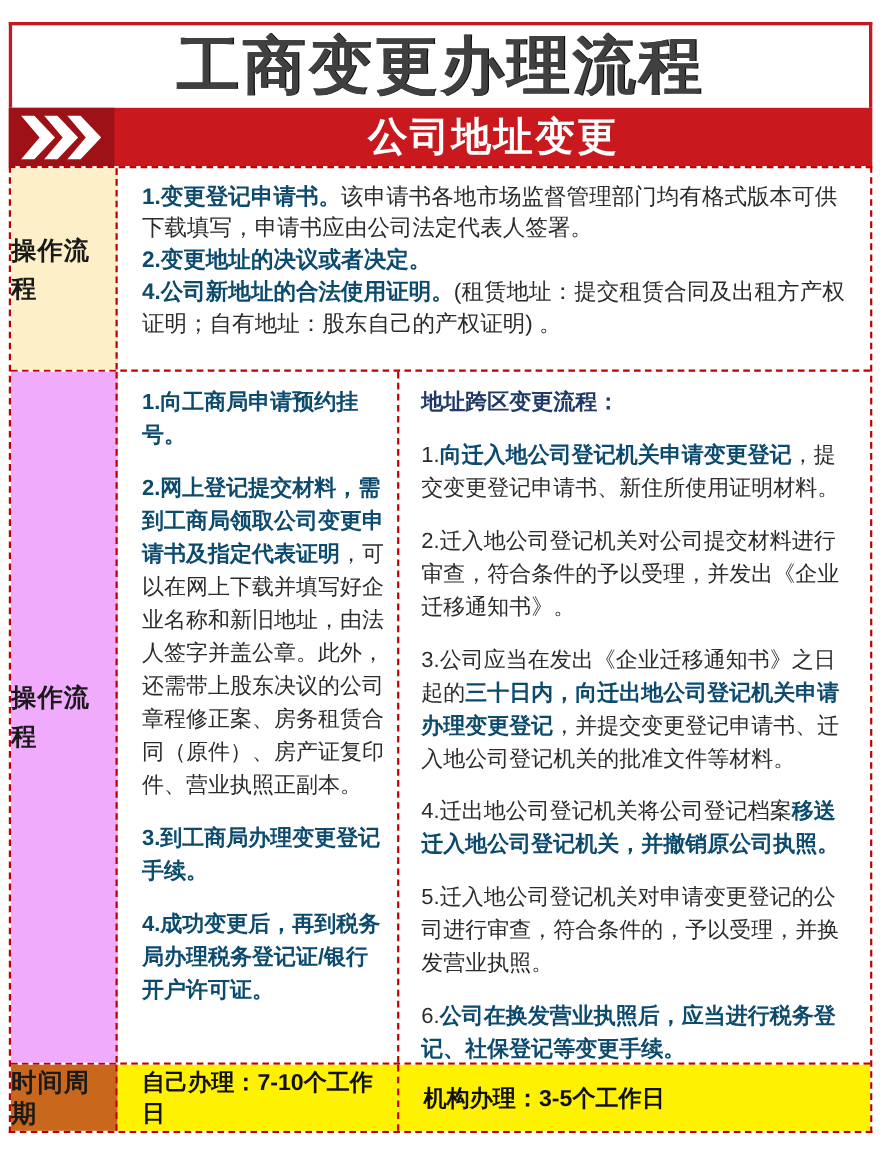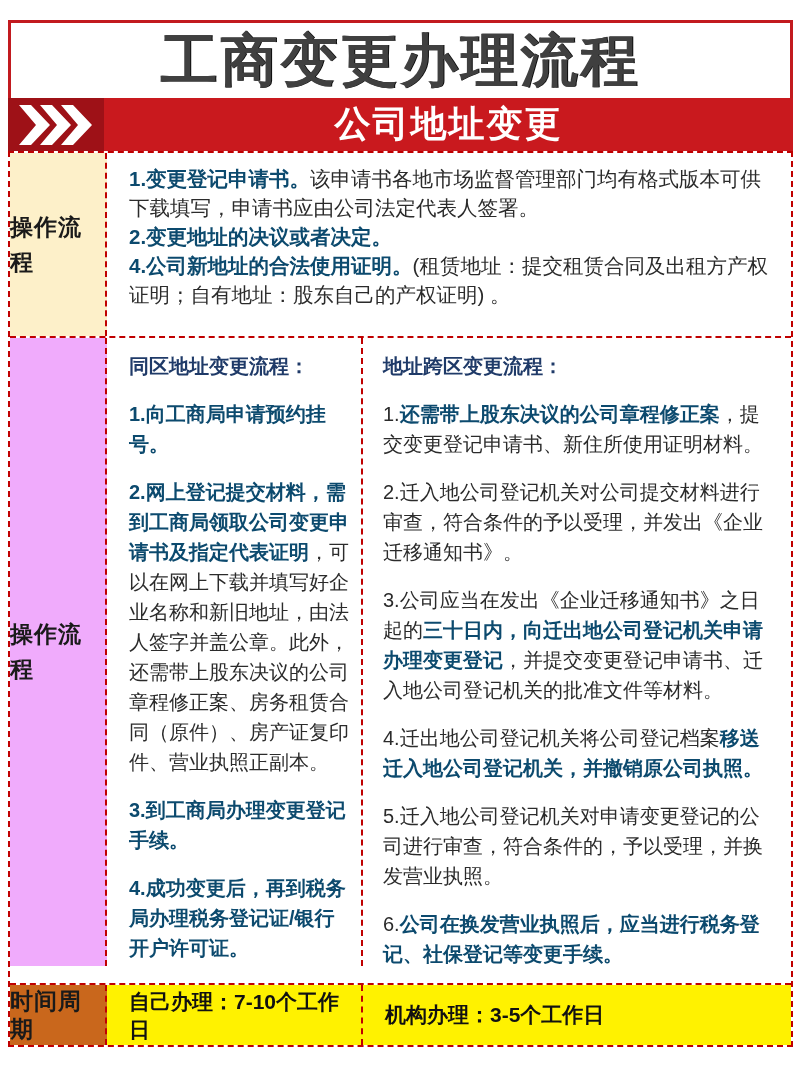--- a/index.html
+++ b/index.html
@@ -71,21 +71,21 @@
   }
   .process-col-right {
     flex: 1; border-left: 2px dashed #c00000;
     padding: 13px 12px 0 20px;
     font-size: 20px; line-height: 30px; color: #2b2b2b;
     overflow: hidden;
   }
   .process-col-left .para { margin: 0 0 18px; }
   .process-col-right .para { margin: 0 0 18px; }
 
-  .time-row { height: 62px; margin-top: 17px; }
+  .time-row { height: 62px; }
   .time-row .label-cell { background: #c9671c; line-height: 28px; }
   .time-cell-left {
     width: 254px; flex: 0 0 254px;
     background: #fff200;
     padding: 3px 8px 0 22px;
     font-size: 21px; font-weight: 700; color: #111; line-height: 28px;
   }
   .time-cell-right {
     flex: 1; background: #fff200;
     border-left: 2px dashed #c00000;
@@ -128,29 +128,28 @@
       <div class="materials-content">
           <p class="para"><span class="seg-red">1.变更登记申请书。</span><span class="seg-black">该申请书各地市场监督管理部门均有格式版本可供下载填写，申请书应由公司法定代表人签署。</span></p>
           <p class="para"><span class="seg-red">2.变更地址的决议或者决定。</span></p>
           <p class="para"><span class="seg-red">4.公司新地址的合法使用证明。</span><span class="seg-black">(租赁地址：提交租赁合同及出租方产权证明；自有地址：股东自己的产权证明) 。</span></p>
         </div>
     </div>
 
     <div class="row process-row">
       <div class="label-cell">操作流程</div>
       <div class="process-col-left">
-          <p class="para"><span class="seg-blue">同区地址变更流程：</span></p>
           <p class="para"><span class="seg-red">1.向工商局申请预约挂号。</span></p>
           <p class="para"><span class="seg-red">2.网上登记提交材料，需到工商局领取公司变更申请书及指定代表证明</span><span class="seg-black">，可以在网上下载并填写好企业名称和新旧地址，由法人签字并盖公章。此外，还需带上股东决议的公司章程修正案、房务租赁合同（原件）、房产证复印件、营业执照正副本。</span></p>
           <p class="para"><span class="seg-red">3.到工商局办理变更登记手续。</span></p>
           <p class="para"><span class="seg-red">4.成功变更后，再到税务局办理税务登记证/银行开户许可证。</span></p>
         </div>
       <div class="process-col-right">
           <p class="para"><span class="seg-blue">地址跨区变更流程：</span></p>
-          <p class="para"><span class="seg-black">1.</span><span class="seg-red">还需带上股东决议的公司章程修正案</span><span class="seg-black">，提交变更登记申请书、新住所使用证明材料。</span></p>
+          <p class="para"><span class="seg-black">1.</span><span class="seg-red">向迁入地公司登记机关申请变更登记</span><span class="seg-black">，提交变更登记申请书、新住所使用证明材料。</span></p>
           <p class="para"><span class="seg-black">2.迁入地公司登记机关对公司提交材料进行审查，符合条件的予以受理，并发出《企业迁移通知书》。</span></p>
           <p class="para"><span class="seg-black">3.公司应当在发出《企业迁移通知书》之日起的</span><span class="seg-red">三十日内，向迁出地公司登记机关申请办理变更登记</span><span class="seg-black">，并提交变更登记申请书、迁入地公司登记机关的批准文件等材料。</span></p>
           <p class="para"><span class="seg-black">4.迁出地公司登记机关将公司登记档案</span><span class="seg-red">移送迁入地公司登记机关，并撤销原公司执照。</span></p>
           <p class="para"><span class="seg-black">5.迁入地公司登记机关对申请变更登记的公司进行审查，符合条件的，予以受理，并换发营业执照。</span></p>
           <p class="para"><span class="seg-black">6.</span><span class="seg-red">公司在换发营业执照后，应当进行税务登记、社保登记等变更手续。</span></p>
         </div>
     </div>
 
     <div class="row time-row">
       <div class="label-cell">时间周期</div>

